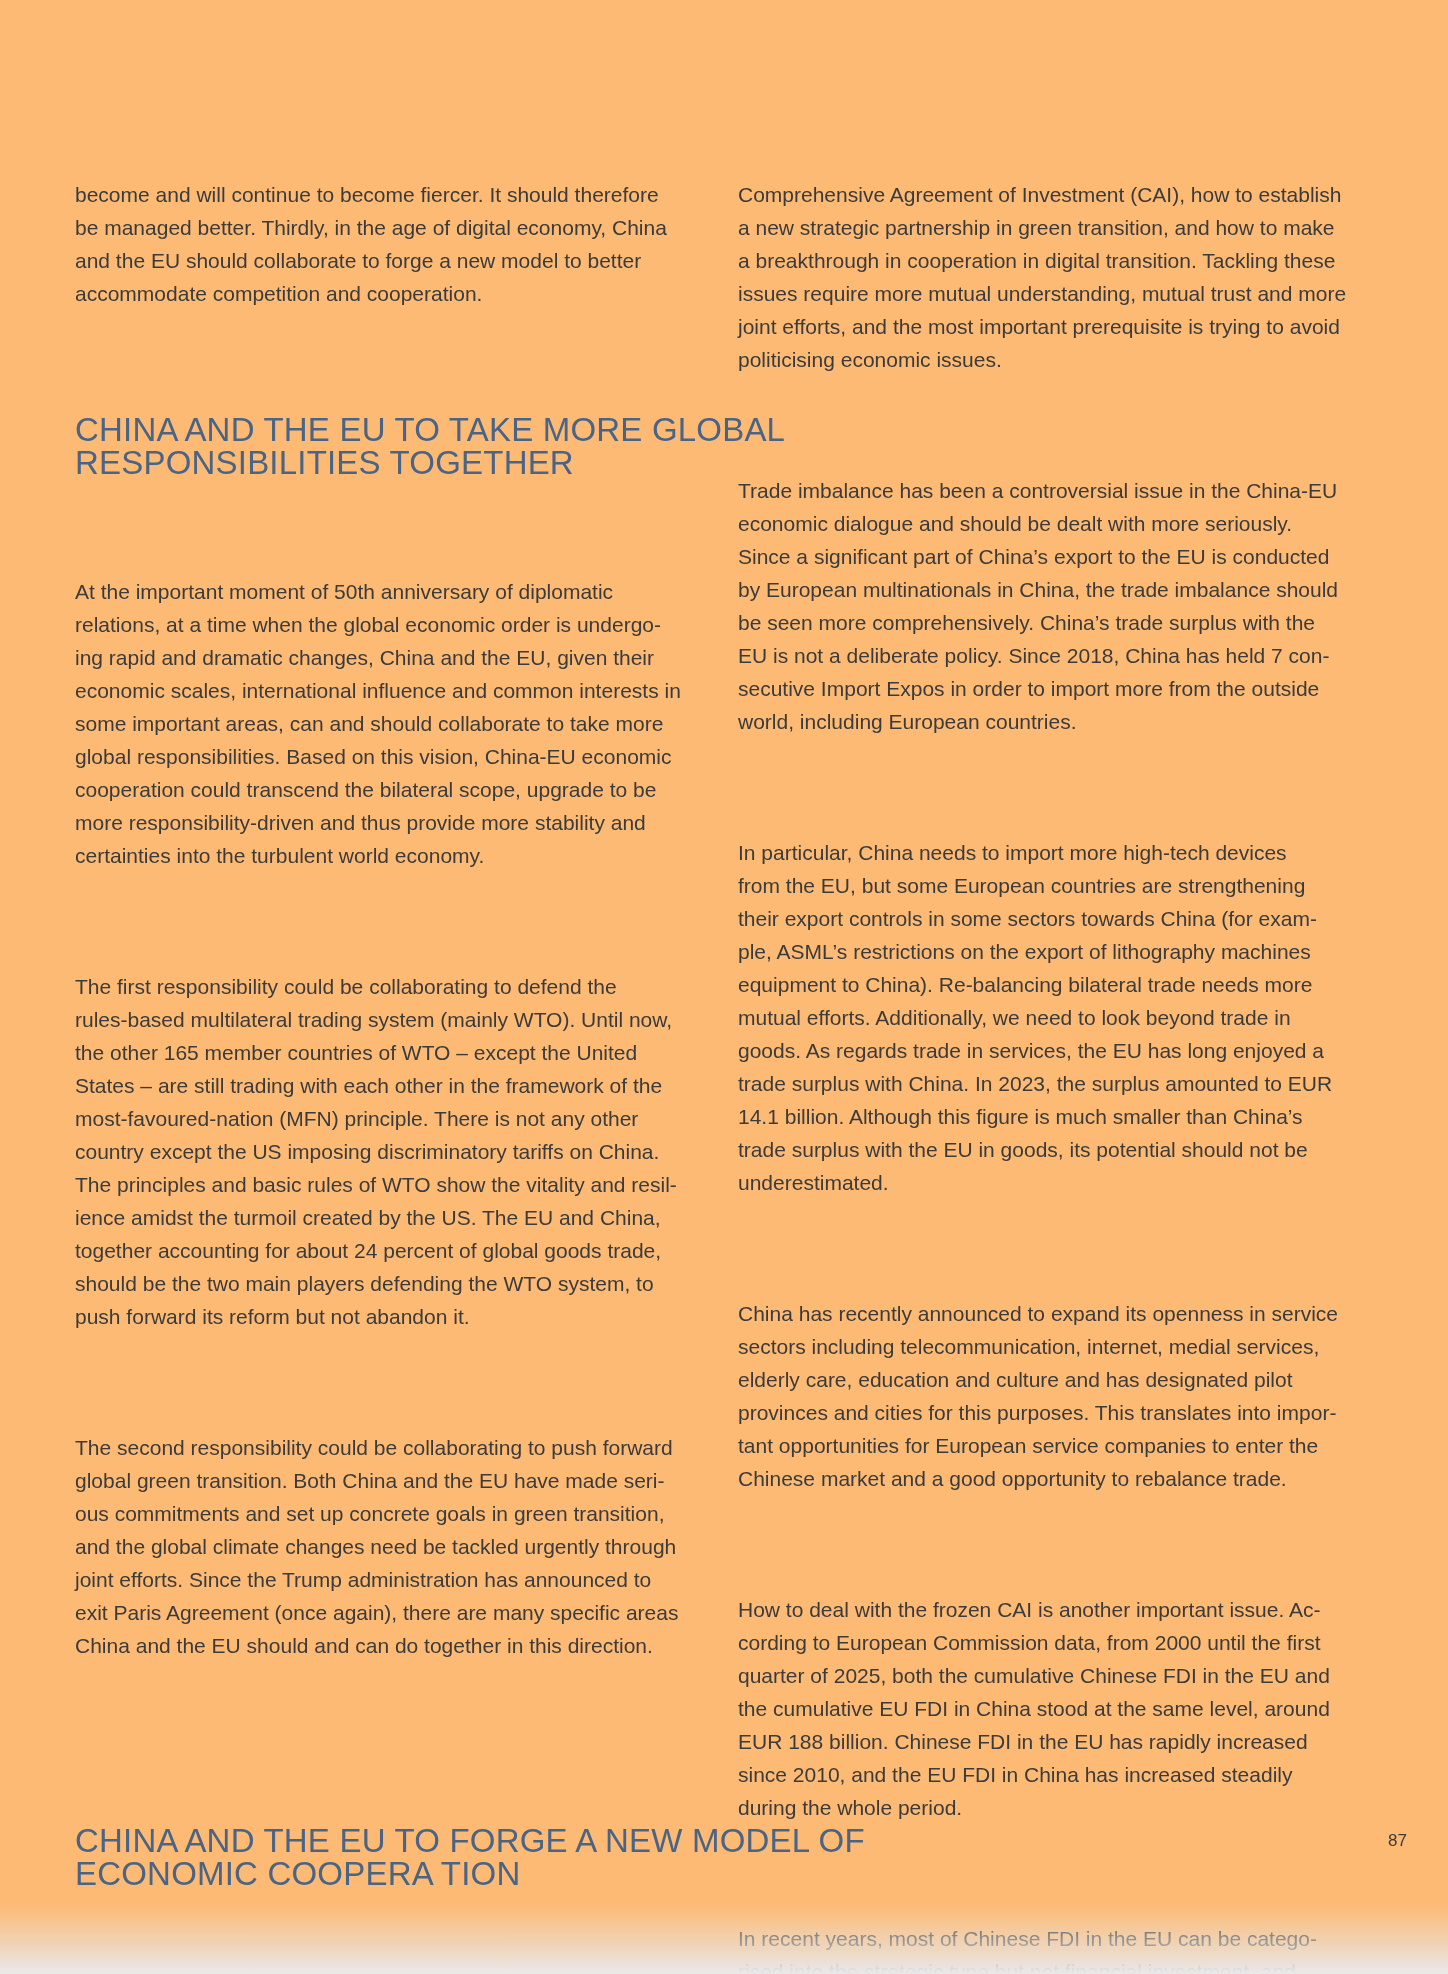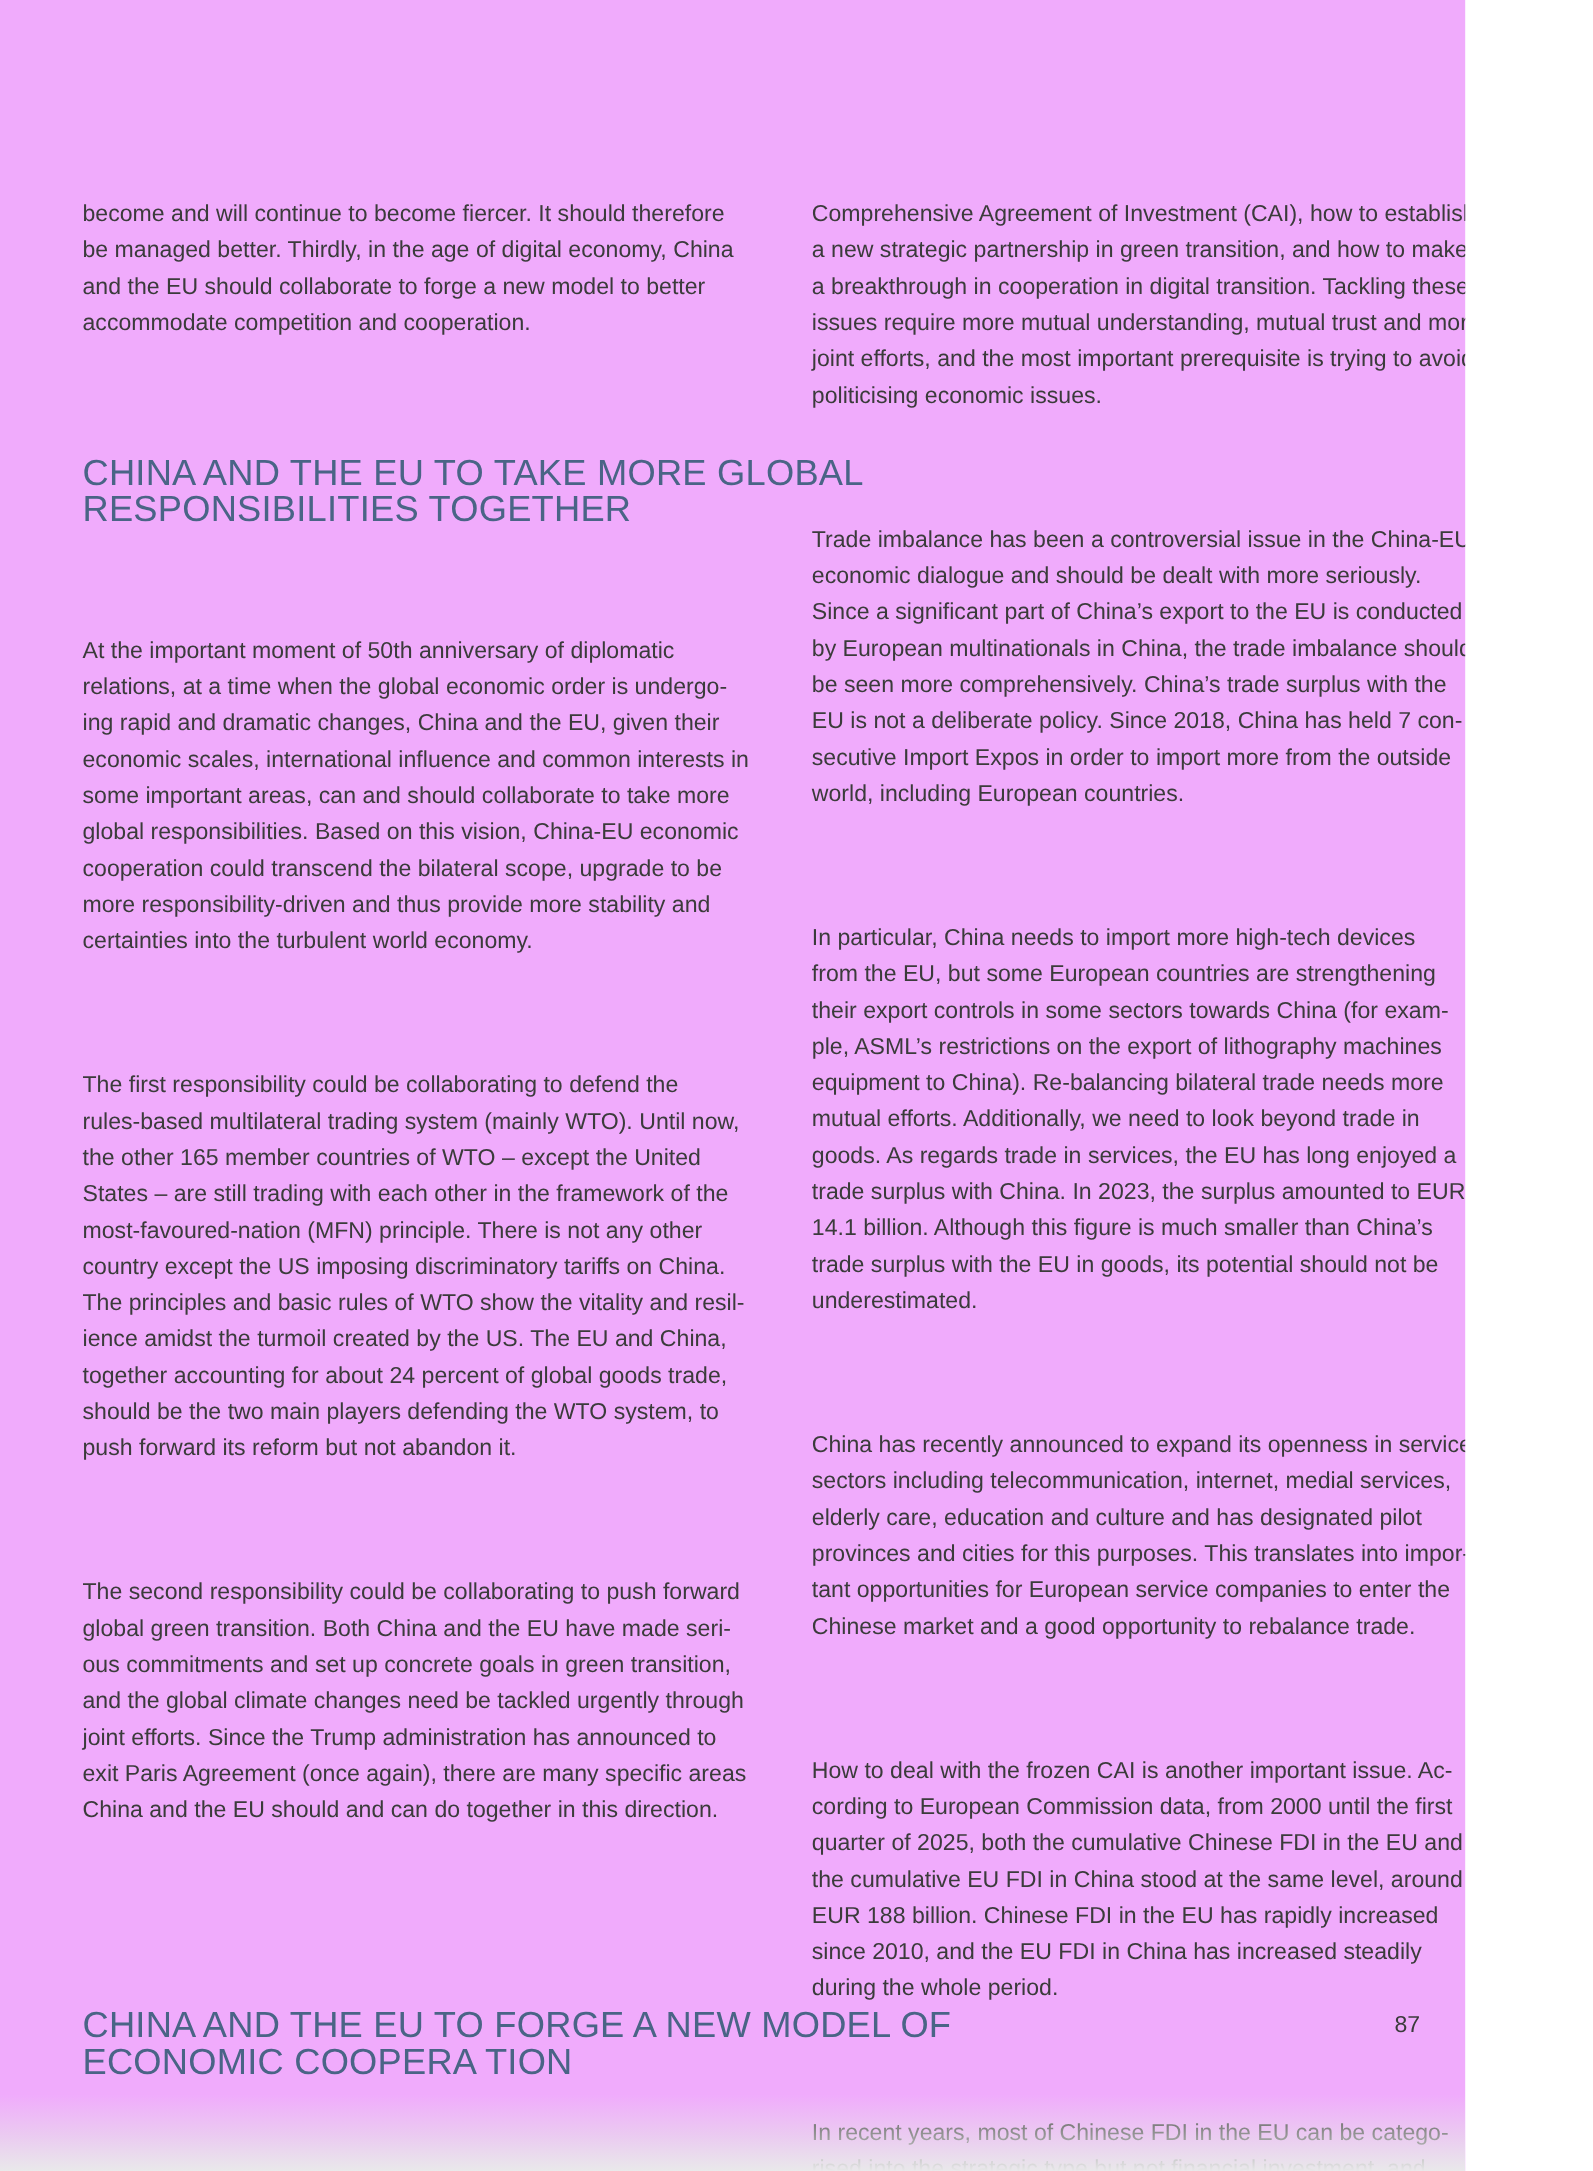--- a/index.html
+++ b/index.html
@@ -1,20 +1,20 @@
 <!DOCTYPE html>
 <html><head>
 <meta charset="utf-8">
 <style>
   html, body { margin: 0; padding: 0; background: #ffffff; }
   .page {
     position: relative;
-    width: 1332px;
+    width: 1448px;
     height: 1974px;
-    background: #f0abfc;
+    background: #fdba74;
     font-family: "Liberation Sans", "DejaVu Sans", sans-serif;
     overflow: hidden;
   }
   .column {
     position: absolute;
     top: 112px;
     width: 640px;
     font-size: 21px;
     line-height: 33px;
     color: #3b3b3b;
@@ -32,21 +32,21 @@
     font-weight: 400;
     color: #4a6486;
     letter-spacing: 0.2px;
     margin: 64px 0 30px 0;
     white-space: pre;
   }
   .page-number {
     position: absolute;
     top: 1824px;
     right: 41px;
-    font-size: 21px;
+    font-size: 17px;
     line-height: 33px;
     color: #3b3b3b;
   }
   .page-bottom-shadow {
     position: absolute;
     left: 0;
     bottom: 0;
     width: 100%;
     height: 70px;
     background: linear-gradient(to bottom, rgba(232,232,233,0) 0%, rgba(230,230,231,0.55) 55%, #e9e9ea 100%);

